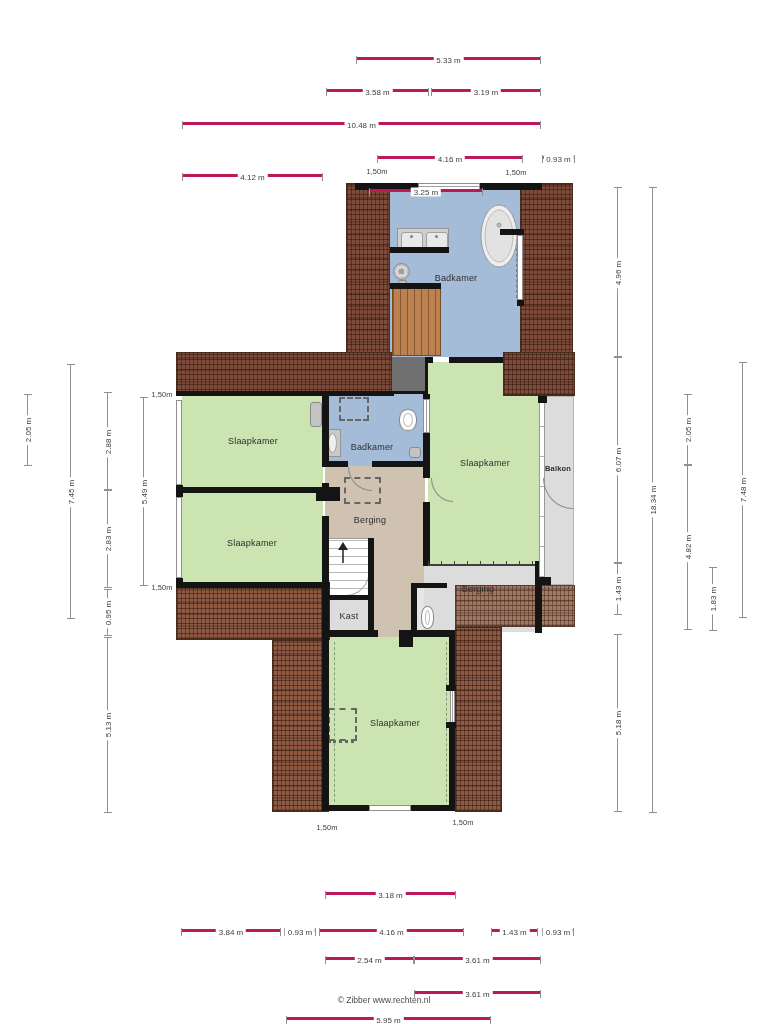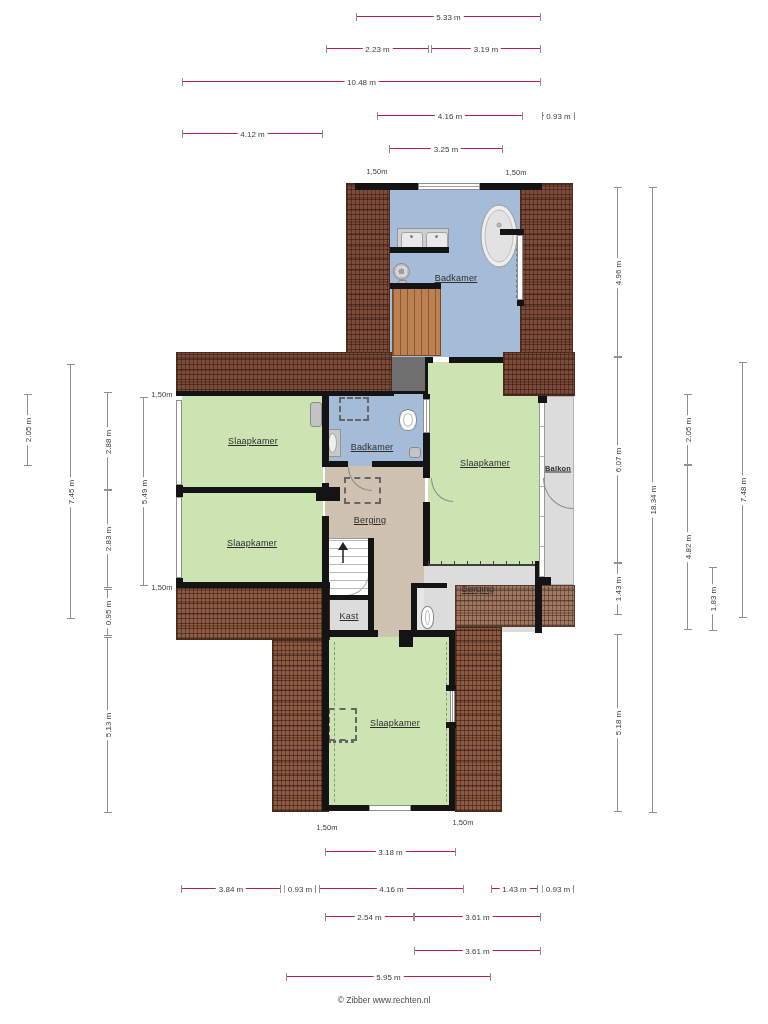--- a/index.html
+++ b/index.html
@@ -47,24 +47,24 @@
   .sink{background:#c9c9c9;border:1px solid #949494;}
   .sink::before{content:'';position:absolute;inset:3px;background:#efefef;border:1px solid #a8a8a8;border-radius:50%;}
   .radiator{background:#c4c4c4;border:1px solid #8a8a8a;border-radius:3px;}
   .arc-bl{border-left:1px solid #8a8a8a;border-bottom:1px solid #8a8a8a;border-bottom-left-radius:100%;}
   .arc-br{border-right:1px solid #aaa;border-bottom:1px solid #aaa;border-bottom-right-radius:100%;}
   .stairs{background:#fff;border:1px solid #9a9a9a;
     background-image:repeating-linear-gradient(0deg,#b9b9b9 0 1px,rgba(0,0,0,0) 1px 8px);}
   .balkonbox{border:1px solid #b5b5b5;}
   
   .room-label{position:absolute;transform:translate(-50%,-50%);font-size:9px;color:#2e2e2e;
-    letter-spacing:.2px;white-space:nowrap;z-index:6;text-decoration:underline;}
+    letter-spacing:.2px;white-space:nowrap;z-index:6;}
   .room-label.small{font-size:7.5px;font-weight:bold;}
   .dim{position:absolute;z-index:7;}
-  .dim-h{border-top:1px solid #be185d;height:0;}
+  .dim-h{border-top:3px solid #be185d;height:0;margin-top:41px;}
   .dim-h::before,.dim-h::after{content:'';position:absolute;top:-4px;width:1px;height:8px;background:#909090;}
   .dim-h::before{left:-1px;}.dim-h::after{right:-1px;}
   .dim-v{border-left:1px solid #909090;width:0;}
   .dim-v::before,.dim-v::after{content:'';position:absolute;left:-4px;width:8px;height:1px;background:#909090;}
   .dim-v::before{top:-1px;}.dim-v::after{bottom:-1px;}
   .dim-label{position:absolute;background:#fff;padding:0 3px;font-size:8px;color:#3d3d3d;white-space:nowrap;}
   .dim-h .dim-label{left:50%;top:0;transform:translate(-50%,-50%);}
   .dim-v .dim-label{left:0;top:50%;transform:translate(-50%,-50%) rotate(-90deg);}
   .hm{position:absolute;transform:translate(-50%,-50%);font-size:7.5px;color:#3d3d3d;white-space:nowrap;z-index:7;}
   .footer{position:absolute;left:0;right:0;top:995px;text-align:center;font-size:8.5px;
@@ -195,38 +195,38 @@
   <span class="room-label" style="left:252px;top:543px">Slaapkamer</span>
   <span class="room-label" style="left:478px;top:589px">Berging</span>
   <span class="room-label" style="left:349px;top:616px">Kast</span>
   <span class="room-label" style="left:395px;top:723px">Slaapkamer</span>
 
   <div id="dims">
       <div class="dim dim-h" style="left: 357px; top: 16px; width: 183px;">
         <span class="dim-label">5.33 m</span>
       </div>
       <div class="dim dim-h" style="left: 327px; top: 48px; width: 101px;">
-        <span class="dim-label">2.23 m</span>
+        <span class="dim-label">3.58 m</span>
       </div>
       <div class="dim dim-h" style="left: 432px; top: 48px; width: 108px;">
         <span class="dim-label">3.19 m</span>
       </div>
       <div class="dim dim-h" style="left: 183px; top: 81px; width: 357px;">
         <span class="dim-label">10.48 m</span>
       </div>
       <div class="dim dim-h" style="left: 183px; top: 133px; width: 139px;">
         <span class="dim-label">4.12 m</span>
       </div>
       <div class="dim dim-h" style="left: 378px; top: 115px; width: 144px;">
         <span class="dim-label">4.16 m</span>
       </div>
       <div class="dim dim-h" style="left: 543px; top: 115px; width: 31px;">
         <span class="dim-label">0.93 m</span>
       </div>
-      <div class="dim dim-h" style="left: 390px; top: 148px; width: 112px;">
+      <div class="dim dim-h" style="left: 370px; top: 148px; width: 112px;">
         <span class="dim-label">3.25 m</span>
       </div>
       <div class="dim dim-h" style="left: 326px; top: 851px; width: 129px;">
         <span class="dim-label">3.18 m</span>
       </div>
       <div class="dim dim-h" style="left: 182px; top: 888px; width: 98px;">
         <span class="dim-label">3.84 m</span>
       </div>
       <div class="dim dim-h" style="left: 285px; top: 888px; width: 30px;">
         <span class="dim-label">0.93 m</span>

